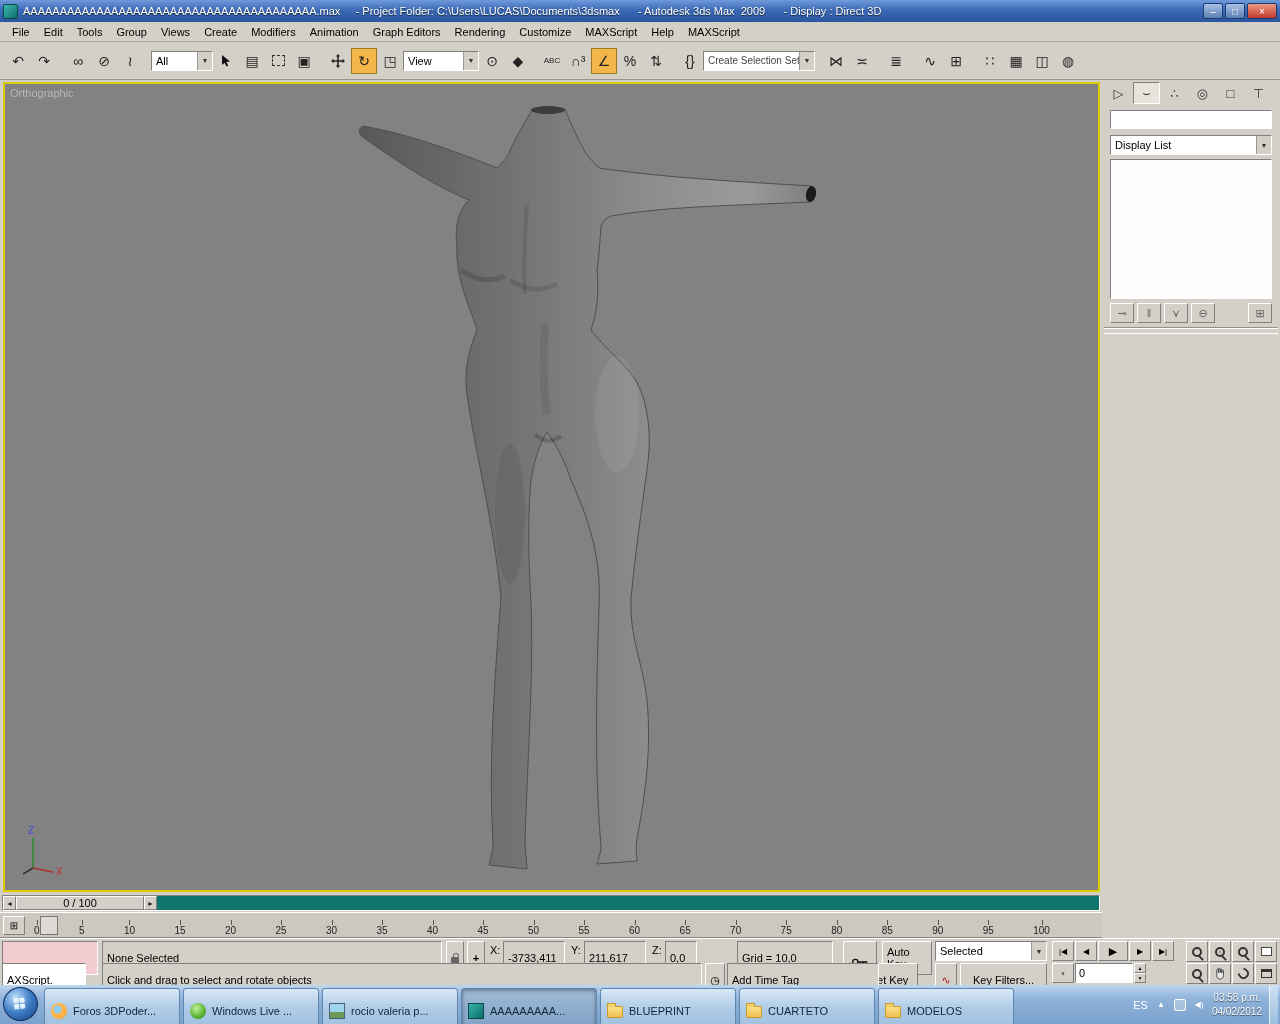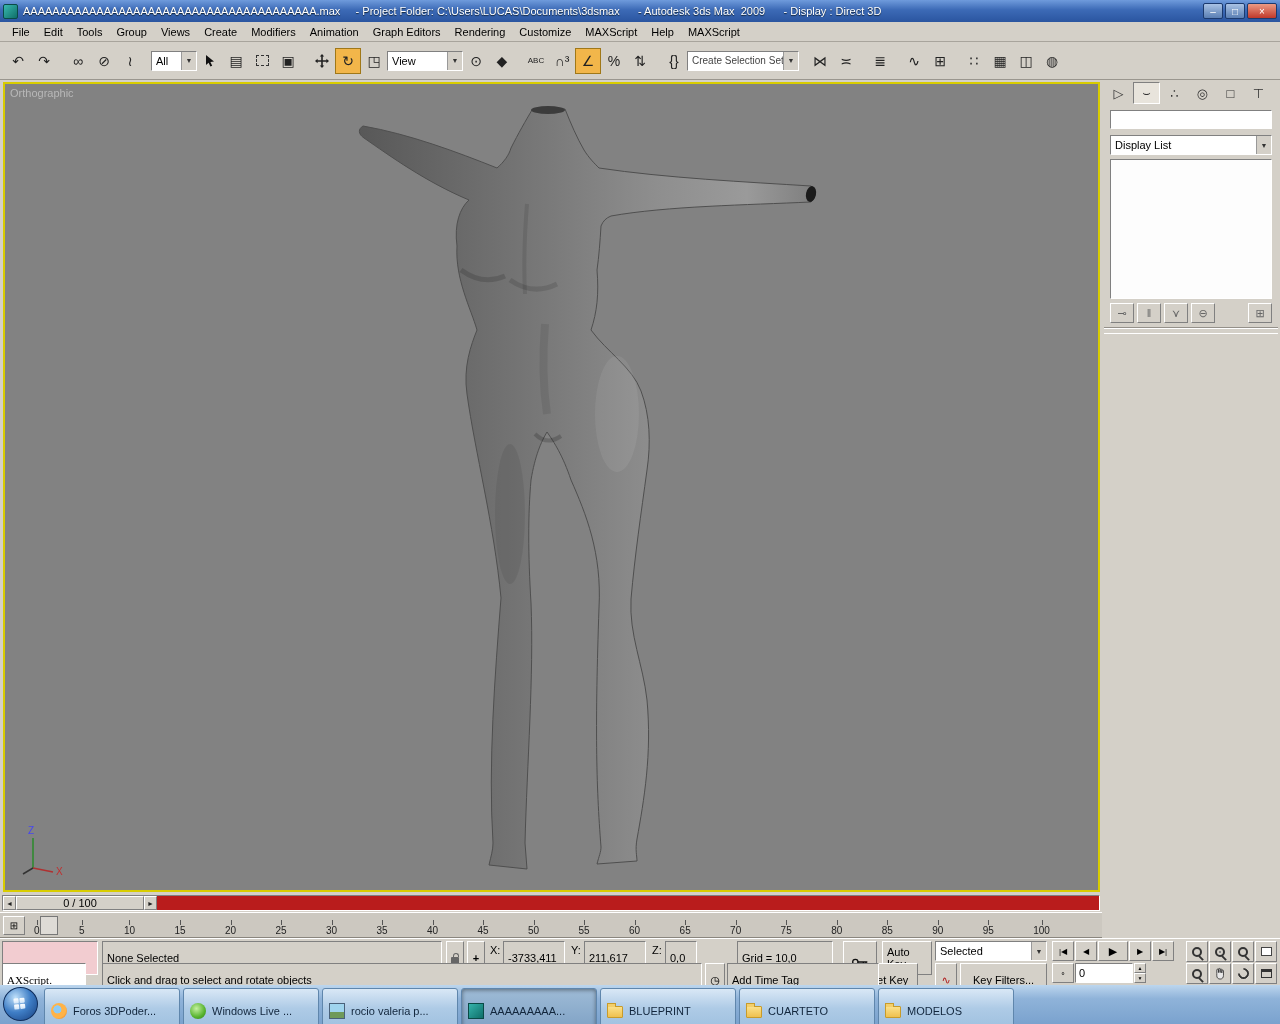--- a/index.html
+++ b/index.html
@@ -56,21 +56,21 @@
   .cp-btns{display:flex;gap:3px;margin:4px 8px;align-items:center}
   .cp-btn{width:24px;height:20px;display:flex;align-items:center;justify-content:center;font-size:11px;color:#666;
     background:#d4d0c8;border:1px solid;border-color:#fff #808080 #808080 #fff}
   .cp-btn.last{margin-left:auto}
   .cp-div{margin:4px 2px;border-top:1px solid #949089;border-bottom:1px solid #fff}
   .cp-roll{margin:0 2px;height:560px;border-top:1px solid #fff}
 
   
   #timeslider{position:absolute;left:0;top:894px;width:1102px;height:18px;background:#d4d0c8;
     display:flex;align-items:center;padding:0 2px}
-  .ts-track{flex:1;height:16px;background:#b91c1c;border:1px solid;border-color:#808080 #fff #fff #808080;
+  .ts-track{flex:1;height:16px;background:#0f766e;border:1px solid;border-color:#808080 #fff #fff #808080;
     display:flex;align-items:stretch}
   .ts-arrow{width:13px;display:flex;align-items:center;justify-content:center;font-size:7px;color:#222;
     background:#d4d0c8;border:1px solid;border-color:#fff #808080 #808080 #fff}
   .ts-handle{width:128px;display:flex;align-items:center;justify-content:center;
     background:#d4d0c8;border:1px solid;border-color:#fff #808080 #808080 #fff}
 
   
   #trackbar{position:absolute;left:0;top:912px;width:1102px;height:26px;background:#ccc8c0;
     border-top:1px solid #fff;border-bottom:1px solid #8a867e}
   .tb-mini{position:absolute;left:3px;top:3px;width:22px;height:19px;display:flex;align-items:center;
@@ -82,21 +82,21 @@
   .rtick{font-size:10px;color:#222;position:relative;padding-top:7px}
   .rtick::before{content:"";position:absolute;top:2px;left:50%;width:1px;height:5px;background:#555}
 
   
   #statusbar{position:absolute;left:0;top:938px;width:1280px;height:47px;background:#d4d0c8;border-top:1px solid #fff}
   .sb{position:absolute;height:20px;display:flex;align-items:center;padding:16px 4px;font-size:11px}
   .fs{border:1px solid;border-color:#808080 #fff #fff #808080;background:#d4d0c8}
   .fr{border:1px solid;border-color:#fff #808080 #808080 #fff;background:#d4d0c8;justify-content:center}
   .fw{background:#fff}
   .macro{left:2px;top:2px;width:96px;background:#f2ccd0}
-  .listener{left:2px;top:24px;width:84px;font-family:Liberation Serif, serif;font-size:11px}
+  .listener{left:2px;top:24px;width:84px;font-family:Liberation Sans, sans-serif;font-size:11px}
   .selstat{left:102px;top:2px;width:340px}
   .lockbtn{left:446px;top:2px;width:18px}
   .absbtn{left:467px;top:2px;width:18px;font-weight:bold}
   .lab{position:absolute;top:5px}
   .gridf{left:737px;top:2px;width:96px}
   .keybtn{left:843px;top:2px;width:34px;height:42px;flex-direction:column}
   .autokey{left:882px;top:2px;width:50px}
   .selcombo{position:absolute;left:935px;top:2px;width:112px}
   .setkey{left:860px;top:24px;width:58px}
   .curveb{left:935px;top:24px;width:22px;color:#b02020}
@@ -189,21 +189,21 @@
   </div>
 
 <div id="toolbar">
   <span class="tb">↶</span>
   <span class="tb">↷</span>
   <span class="sep"></span>
   <span class="tb">∞</span>
   <span class="tb">⊘</span>
   <span class="tb">≀</span>
   <span class="sep"></span>
-  <span class="combo" style="width:46px">
+  <span class="combo" style="width:62px">
     <span class="val">All</span>
     <span class="btn">▼</span>
   </span>
   <span class="tb">
     <svg width="12" height="14" viewBox="0 0 12 14">
         <path d="M2 1 L2 11 L4.6 8.8 L6.4 12.6 L8.2 11.7 L6.4 8 L10 7.6 Z" fill="#111"></path>
       </svg>
   </span>
   <span class="tb">▤</span>
   <span class="tb">
@@ -482,13 +482,24 @@
       <span class="taskbtn">
         <span class="tbicon" data-icon="folder"></span>
         <span class="lbl">CUARTETO</span>
       </span>
 
       <span class="taskbtn">
         <span class="tbicon" data-icon="folder"></span>
         <span class="lbl">MODELOS</span>
       </span>
     </div>
+  <div class="tray">
+    <span class="lang">ES</span>
+    <span class="tri">▲</span>
+    <span class="tri net"></span>
+    <span class="tri">◀)</span>
+    <span class="clock">
+      <span style="display:block">03:58 p.m.</span>
+      <span style="display:block">04/02/2012</span>
+    </span>
+    <span class="showdesk"></span>
+  </div>
 </div>
 
 </body></html>

